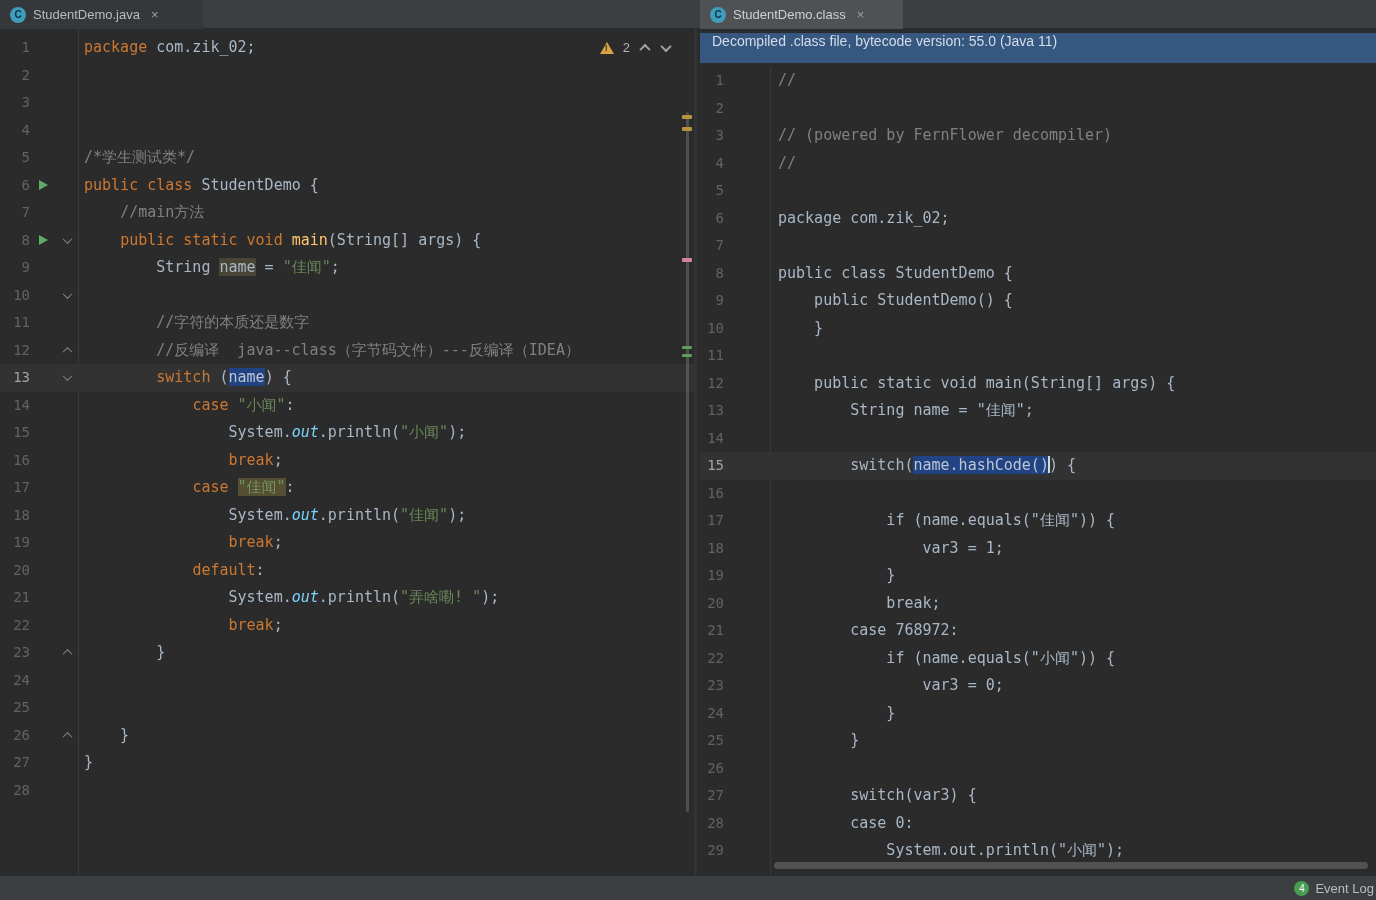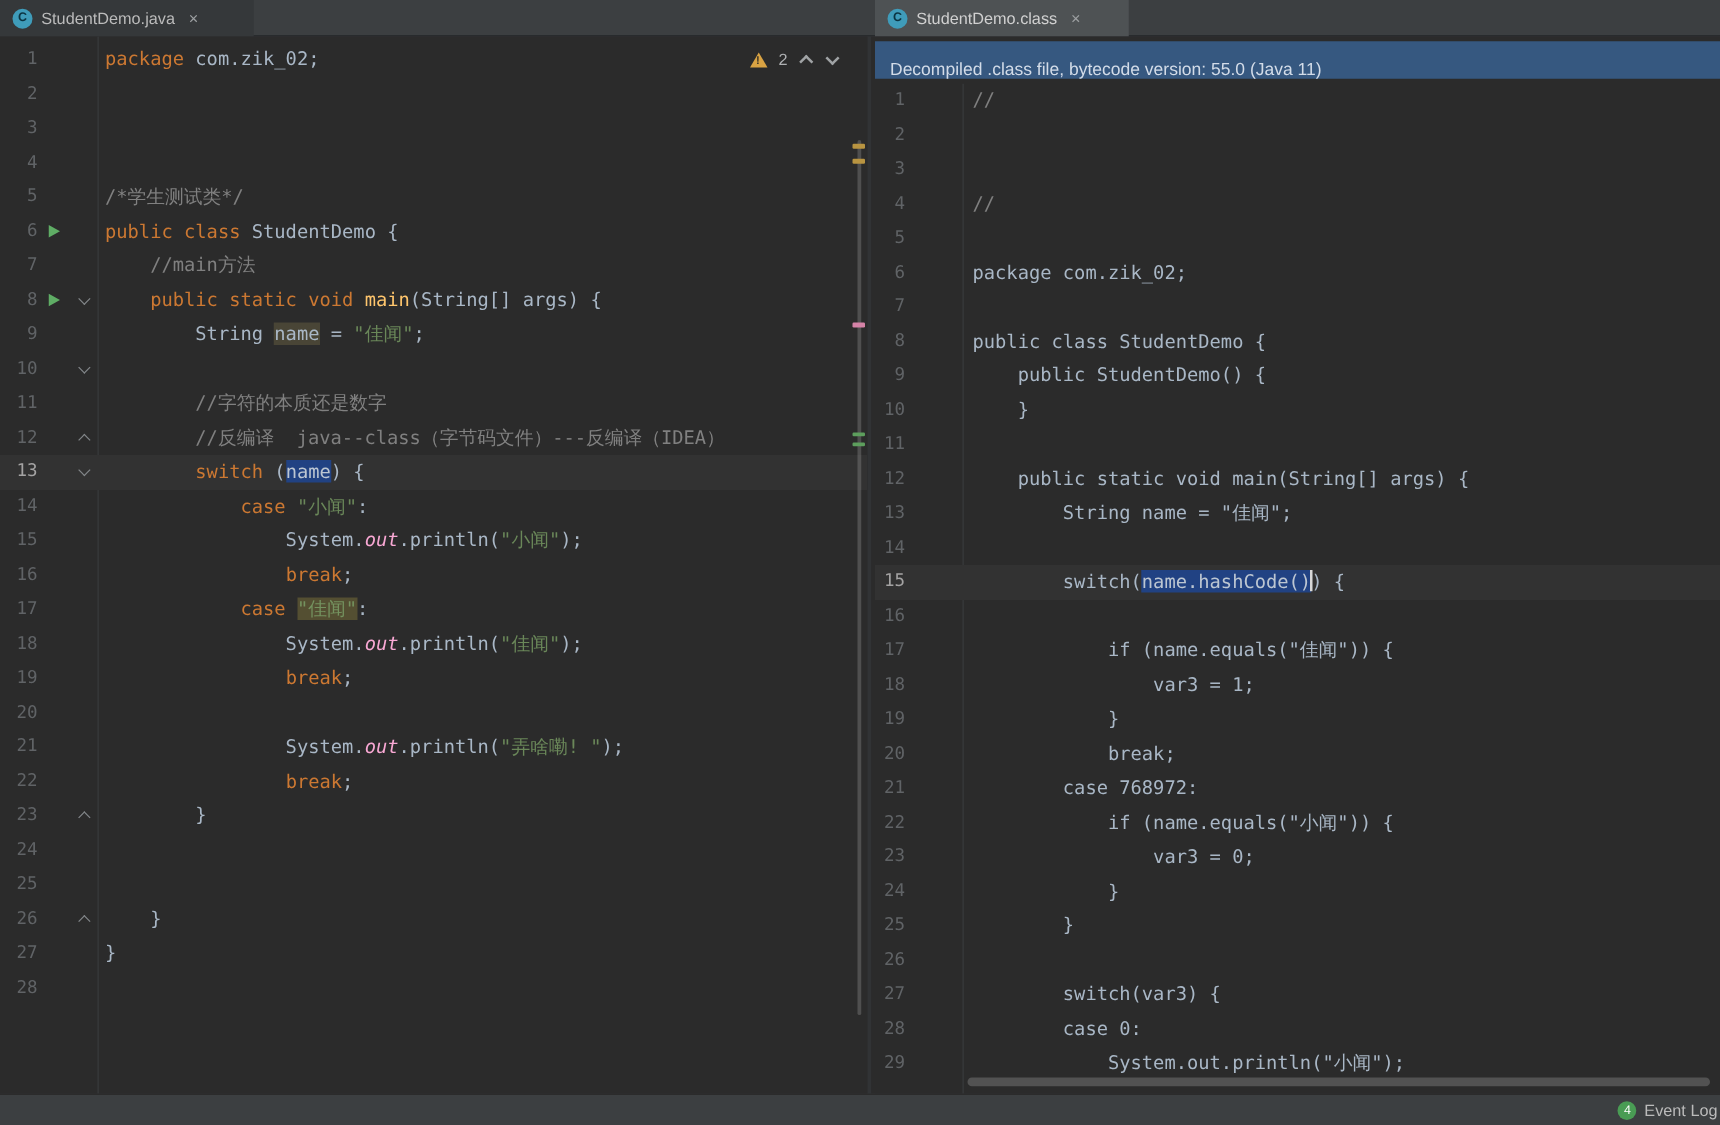--- a/index.html
+++ b/index.html
@@ -19,21 +19,21 @@
 
   
   .editor{position:absolute;top:29px;height:846px;background:#2b2b2b;overflow:hidden}
   .editor-left{left:0;width:697px;border-right:3px solid #313335}
   .editor-right{left:700px;width:676px}
   .gutter-line{position:absolute;width:1px;background:#383b3d;top:0;bottom:0;z-index:1}
   .editor-left .gutter-line{left:78px}
   .editor-right .gutter-line{left:70px;top:38px}
 
   .banner{margin-top:4px;height:30px;background:#365880;color:#d3dce8;font-family:"Liberation Sans",sans-serif;
-          font-size:14px;display:flex;align-items:flex-end;padding-left:12px;position:relative;z-index:2}
+          font-size:14px;display:flex;align-items:flex-start;padding-left:12px;position:relative;z-index:2}
 
   .lines{position:relative;z-index:2}
   .editor-left .lines{padding-top:5px}
   .editor-right .lines{padding-top:4px}
 
   .code-row{display:flex;height:27.5px;line-height:27.5px;font-size:15px;white-space:pre}
   .code-row.current{background:#323232}
   .ln{color:#606366;text-align:right;font-size:14px;flex:none}
   .editor-left .ln{width:30px}
   .editor-right .ln{width:24px}
@@ -46,21 +46,21 @@
   .editor-right .fold-col{width:46px}
   .code-text{flex:none;padding-left:6px}
   .editor-right .code-text{padding-left:8px}
 
   
   .tk-kw{color:#cc7832}
   .tk-pl{color:#a9b7c6}
   .tk-str{color:#6a8759}
   .tk-com{color:#808080}
   .tk-mth{color:#ffc66d}
-  .tk-fld{color:#f9a8d4;font-style:italic}
+  .tk-fld{color:#7dd3fc;font-style:italic}
   .tk-sel{color:#bcc6d2;background:#214283}
   .tk-occw{color:#a9b7c6;background:#494536}
   .tk-occy{color:#74925f;background:#544f32}
   .caret{display:inline-block;width:2px;height:17px;background:#d8d8d8;vertical-align:middle;margin:0 -1px;position:relative;top:-1px}
 
   
   .run-tri{width:0;height:0;border-left:9px solid #5fad65;border-top:5.5px solid transparent;border-bottom:5.5px solid transparent}
   .chev{width:7px;height:7px;border-right:1.6px solid #83878a;border-bottom:1.6px solid #83878a;display:inline-block}
   .chev-down{transform:rotate(45deg) translate(-1px,-1px)}
   .chev-up{transform:rotate(-135deg) translate(-1px,-1px)}
@@ -119,21 +119,21 @@
       <div class="code-row"><span class="ln">10</span><span class="gut-icon"></span><span class="fold-col"><span class="chev chev-down"></span></span><span class="code-text"><span class="tk-pl">        </span></span></div>
       <div class="code-row"><span class="ln">11</span><span class="gut-icon"></span><span class="fold-col"></span><span class="code-text"><span class="tk-pl">        </span><span class="tk-com">//字符的本质还是数字</span></span></div>
       <div class="code-row"><span class="ln">12</span><span class="gut-icon"></span><span class="fold-col"><span class="chev chev-up"></span></span><span class="code-text"><span class="tk-pl">        </span><span class="tk-com">//反编译  java--class（字节码文件）---反编译（IDEA）</span></span></div>
       <div class="code-row current"><span class="ln">13</span><span class="gut-icon"></span><span class="fold-col"><span class="chev chev-down"></span></span><span class="code-text"><span class="tk-pl">        </span><span class="tk-kw">switch</span><span class="tk-pl"> (</span><span class="tk-sel">name</span><span class="tk-pl">) {</span></span></div>
       <div class="code-row"><span class="ln">14</span><span class="gut-icon"></span><span class="fold-col"></span><span class="code-text"><span class="tk-pl">            </span><span class="tk-kw">case </span><span class="tk-str">"小闻"</span><span class="tk-pl">:</span></span></div>
       <div class="code-row"><span class="ln">15</span><span class="gut-icon"></span><span class="fold-col"></span><span class="code-text"><span class="tk-pl">                System.</span><span class="tk-fld">out</span><span class="tk-pl">.println(</span><span class="tk-str">"小闻"</span><span class="tk-pl">);</span></span></div>
       <div class="code-row"><span class="ln">16</span><span class="gut-icon"></span><span class="fold-col"></span><span class="code-text"><span class="tk-pl">                </span><span class="tk-kw">break</span><span class="tk-pl">;</span></span></div>
       <div class="code-row"><span class="ln">17</span><span class="gut-icon"></span><span class="fold-col"></span><span class="code-text"><span class="tk-pl">            </span><span class="tk-kw">case </span><span class="tk-occy">"佳闻"</span><span class="tk-pl">:</span></span></div>
       <div class="code-row"><span class="ln">18</span><span class="gut-icon"></span><span class="fold-col"></span><span class="code-text"><span class="tk-pl">                System.</span><span class="tk-fld">out</span><span class="tk-pl">.println(</span><span class="tk-str">"佳闻"</span><span class="tk-pl">);</span></span></div>
       <div class="code-row"><span class="ln">19</span><span class="gut-icon"></span><span class="fold-col"></span><span class="code-text"><span class="tk-pl">                </span><span class="tk-kw">break</span><span class="tk-pl">;</span></span></div>
-      <div class="code-row"><span class="ln">20</span><span class="gut-icon"></span><span class="fold-col"></span></div>
+      <div class="code-row"><span class="ln">20</span><span class="gut-icon"></span><span class="fold-col"></span><span class="code-text"><span class="tk-pl">            </span><span class="tk-kw">default</span><span class="tk-pl">:</span></span></div>
       <div class="code-row"><span class="ln">21</span><span class="gut-icon"></span><span class="fold-col"></span><span class="code-text"><span class="tk-pl">                System.</span><span class="tk-fld">out</span><span class="tk-pl">.println(</span><span class="tk-str">"弄啥嘞! "</span><span class="tk-pl">);</span></span></div>
       <div class="code-row"><span class="ln">22</span><span class="gut-icon"></span><span class="fold-col"></span><span class="code-text"><span class="tk-pl">                </span><span class="tk-kw">break</span><span class="tk-pl">;</span></span></div>
       <div class="code-row"><span class="ln">23</span><span class="gut-icon"></span><span class="fold-col"><span class="chev chev-up"></span></span><span class="code-text"><span class="tk-pl">        }</span></span></div>
       <div class="code-row"><span class="ln">24</span><span class="gut-icon"></span><span class="fold-col"></span><span class="code-text"></span></div>
       <div class="code-row"><span class="ln">25</span><span class="gut-icon"></span><span class="fold-col"></span><span class="code-text"></span></div>
       <div class="code-row"><span class="ln">26</span><span class="gut-icon"></span><span class="fold-col"><span class="chev chev-up"></span></span><span class="code-text"><span class="tk-pl">    }</span></span></div>
       <div class="code-row"><span class="ln">27</span><span class="gut-icon"></span><span class="fold-col"></span><span class="code-text"><span class="tk-pl">}</span></span></div>
       <div class="code-row"><span class="ln">28</span><span class="gut-icon"></span><span class="fold-col"></span><span class="code-text"></span></div>
     </div>
 
@@ -159,21 +159,21 @@
 </div>
 
 <div class="editor editor-right">
   <div class="banner">
     <span>Decompiled .class file, bytecode version: 55.0 (Java 11)</span>
   </div>
   <div class="gutter-line"></div>
   <div class="lines">
       <div class="code-row"><span class="ln">1</span><span class="gut-icon"></span><span class="fold-col"></span><span class="code-text"><span class="tk-com">//</span></span></div>
       <div class="code-row"><span class="ln">2</span><span class="gut-icon"></span><span class="fold-col"></span></div>
-      <div class="code-row"><span class="ln">3</span><span class="gut-icon"></span><span class="fold-col"></span></div>
+      <div class="code-row"><span class="ln">3</span><span class="gut-icon"></span><span class="fold-col"></span><span class="code-text"><span class="tk-com">// (powered by FernFlower decompiler)</span></span></div>
       <div class="code-row"><span class="ln">4</span><span class="gut-icon"></span><span class="fold-col"></span><span class="code-text"><span class="tk-com">//</span></span></div>
       <div class="code-row"><span class="ln">5</span><span class="gut-icon"></span><span class="fold-col"></span><span class="code-text"></span></div>
       <div class="code-row"><span class="ln">6</span><span class="gut-icon"></span><span class="fold-col"></span><span class="code-text"><span class="tk-pl">package com.zik_02;</span></span></div>
       <div class="code-row"><span class="ln">7</span><span class="gut-icon"></span><span class="fold-col"></span><span class="code-text"></span></div>
       <div class="code-row"><span class="ln">8</span><span class="gut-icon"></span><span class="fold-col"></span><span class="code-text"><span class="tk-pl">public class StudentDemo {</span></span></div>
       <div class="code-row"><span class="ln">9</span><span class="gut-icon"></span><span class="fold-col"></span><span class="code-text"><span class="tk-pl">    public StudentDemo() {</span></span></div>
       <div class="code-row"><span class="ln">10</span><span class="gut-icon"></span><span class="fold-col"></span><span class="code-text"><span class="tk-pl">    }</span></span></div>
       <div class="code-row"><span class="ln">11</span><span class="gut-icon"></span><span class="fold-col"></span><span class="code-text"></span></div>
       <div class="code-row"><span class="ln">12</span><span class="gut-icon"></span><span class="fold-col"></span><span class="code-text"><span class="tk-pl">    public static void main(String[] args) {</span></span></div>
       <div class="code-row"><span class="ln">13</span><span class="gut-icon"></span><span class="fold-col"></span><span class="code-text"><span class="tk-pl">        String name = "佳闻";</span></span></div>

